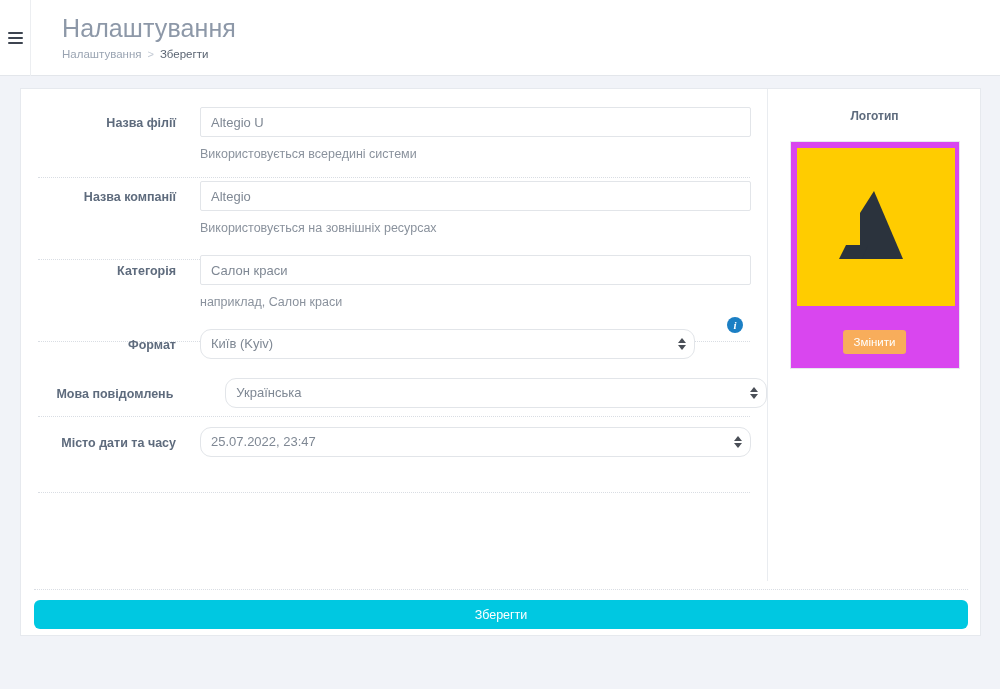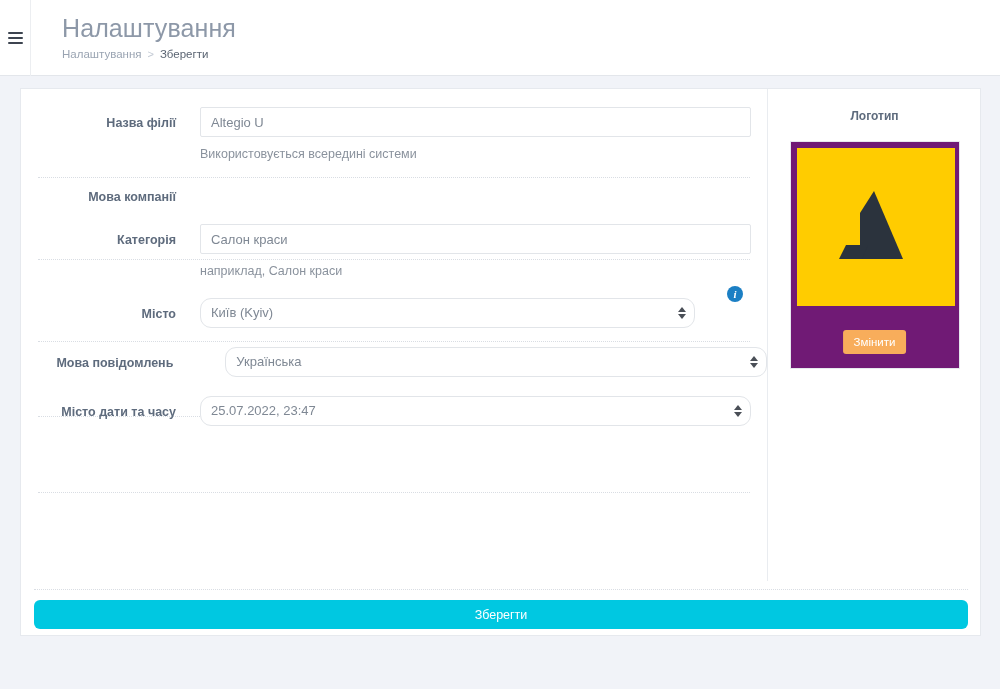--- a/index.html
+++ b/index.html
@@ -234,21 +234,21 @@
     font-size: 12px;
     font-weight: bold;
     color: #5e6b7d;
   }
 
   .logo-frame {
     margin: 18px auto 0;
     width: 170px;
     height: 228px;
     border: 1px solid #e6e9ee;
-    background: #701a75;
+    background: #d946ef;
     padding: 6px 6px 0 6px;
     position: relative;
   }
 
   .logo-image {
     width: 158px;
     height: 158px;
     background: #ffcc00;
     position: relative;
     overflow: hidden;
@@ -339,37 +339,41 @@
           <div class="f-label">Назва філії</div>
           <div class="f-field">
             <input class="f-control" type="text" value="Altegio U" style="">
             <div class="f-hint">Використовується всередині системи</div>
           </div>
         </div>
 
         <div class="row-sep" style="top:88px;"></div>
 
         <div class="form-row" style="padding-top:19px;">
-          <div class="f-label">Мова компанії</div>
+          <div class="f-label">Назва компанії</div>
+          <div class="f-field">
+            <input class="f-control" type="text" value="Altegio" style="">
+            <div class="f-hint">Використовується на зовнішніх ресурсах</div>
+          </div>
         </div>
 
         <div class="row-sep" style="top:170px;"></div>
 
         <div class="form-row" style="padding-top:19px;">
           <div class="f-label">Категорія</div>
           <div class="f-field">
             <input class="f-control" type="text" value="Салон краси" style="">
             <div class="f-hint">наприклад, Салон краси</div>
           </div>
         </div>
 
         <div class="row-sep" style="top:252px;"></div>
 
         <div class="form-row" style="padding-top:19px;">
-          <div class="f-label">Місто</div>
+          <div class="f-label">Формат</div>
           <div class="f-field f-narrow">
             <div class="select-wrap">
               <select class="f-control">
                 <option>Київ (Kyiv)</option>
               </select>
               <span class="select-arrows">
                 <i class="up"></i>
                   <i class="down"></i>
               </span>
             </div>

